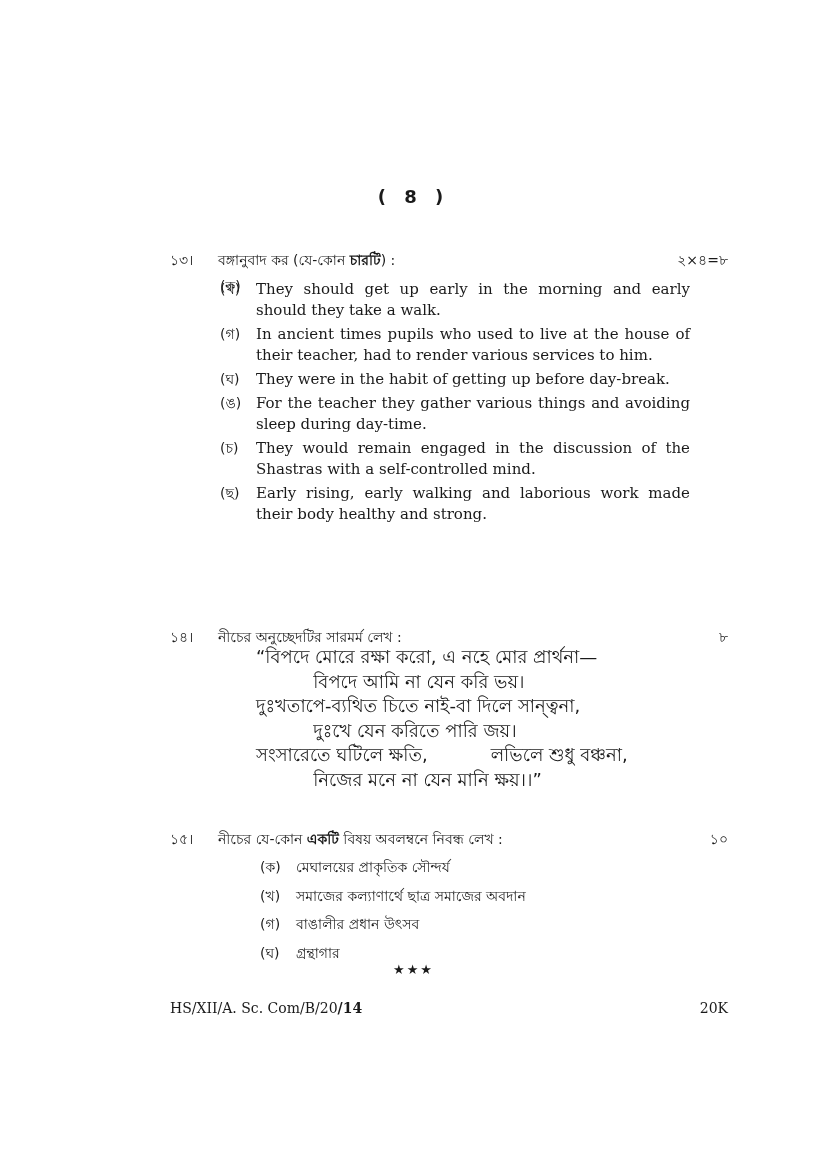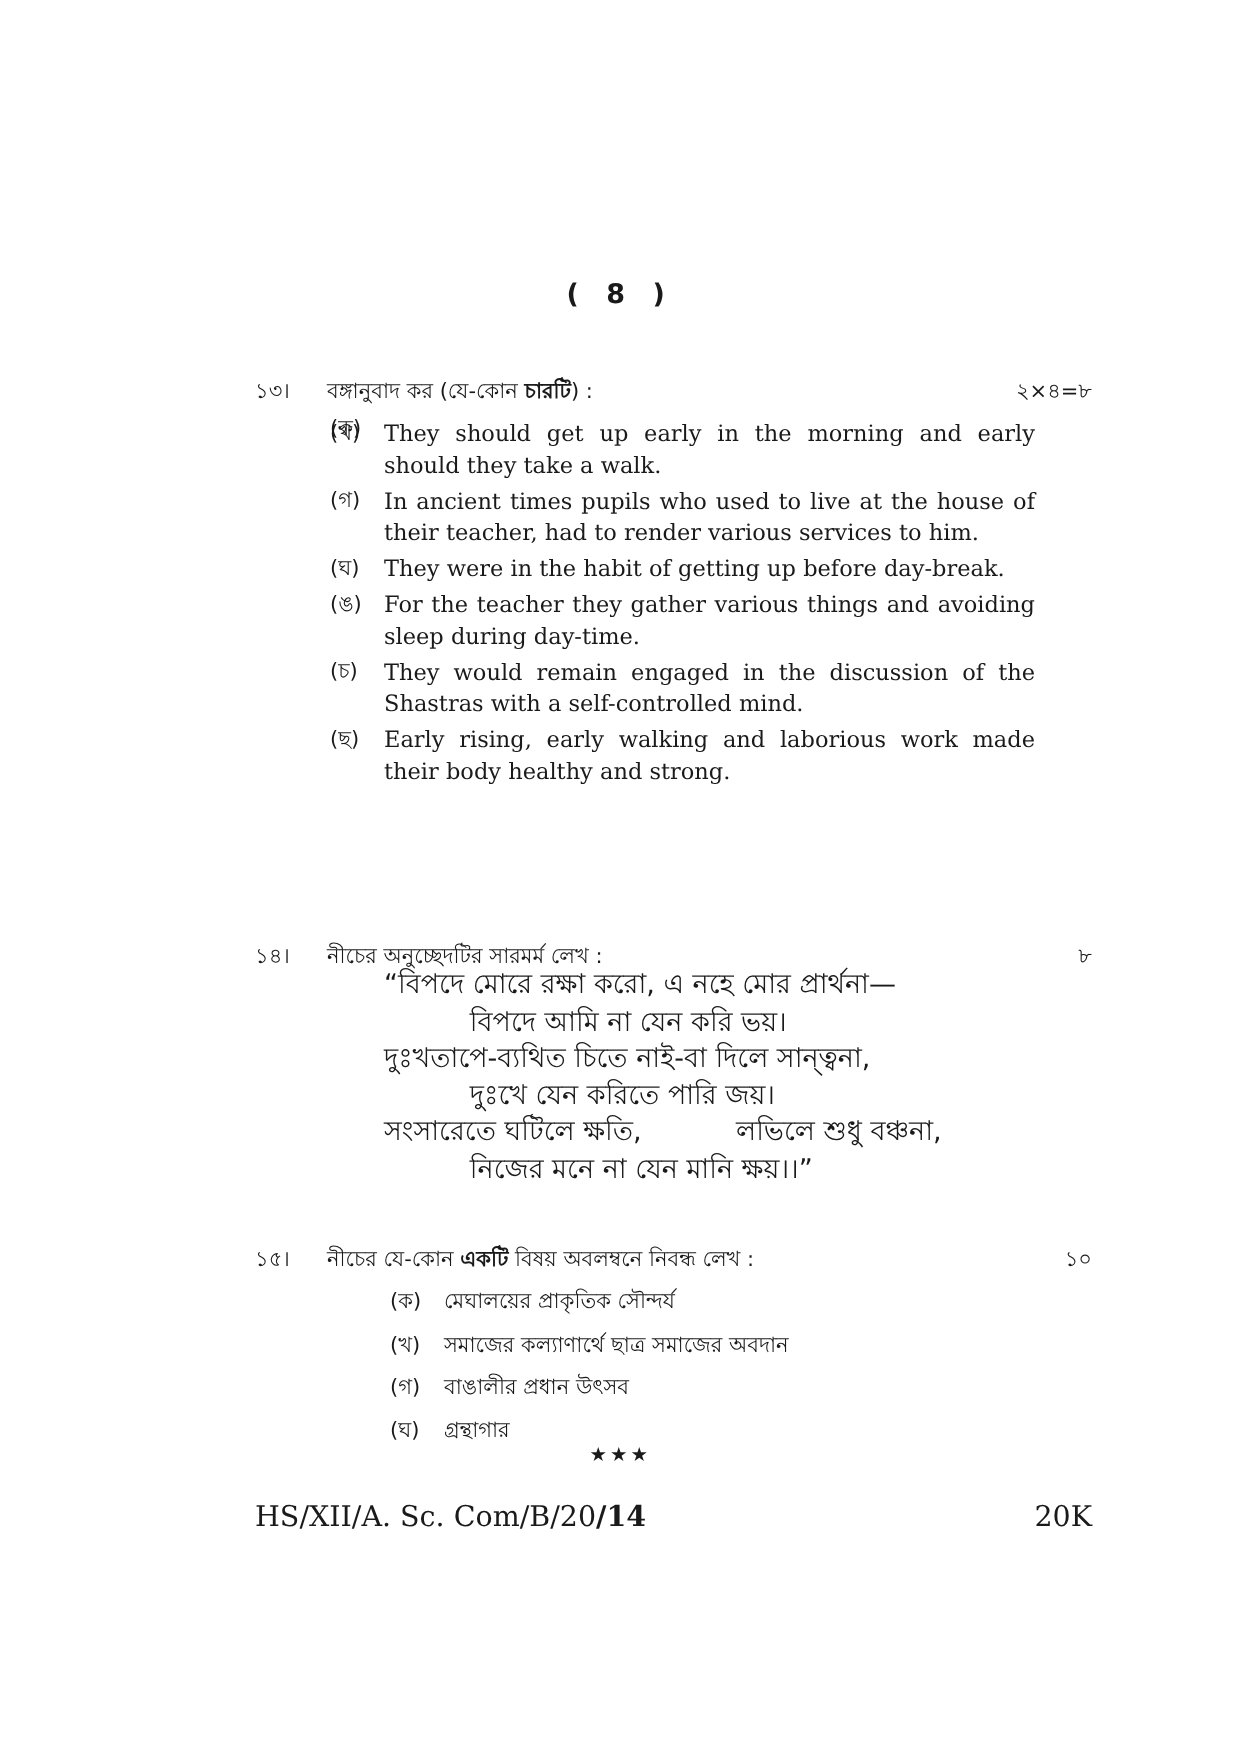--- a/index.html
+++ b/index.html
@@ -10,21 +10,21 @@
   .q-head .marks { position:absolute; right:0; top:0; }
   .items { position:absolute; left:220px; width:470px; }
   .item { position:relative; padding-left:36px; font-size:15px; line-height:21px; text-align:justify; margin-bottom:3px; }
   .item .lbl { position:absolute; left:0; top:0; font-family:"DejaVu Sans", sans-serif; font-size:14px; }
   .poem { position:absolute; left:256px; font-family:"DejaVu Sans", sans-serif; font-size:18px; line-height:24.5px; }
   .poem .ln { white-space:pre; }
   .bitems { position:absolute; left:220px; font-family:"DejaVu Sans", sans-serif; font-size:14px;margin-left:40px; }
   .bitem { height:28.5px; }
   .bitem .lbl { display:inline-block; width:36px; }
   .stars { position:absolute; top:962px; left:0; width:827px; text-align:center; font-size:13px; letter-spacing:2px; }
-  .footer { position:absolute; top:1000px; left:170px; width:558px; font-family:"DejaVu Serif", serif; font-size:19px; }
+  .footer { position:absolute; top:1000px; left:170px; width:558px; font-family:"DejaVu Serif", serif; font-size:14px; }
   .footer .right { position:absolute; right:0; top:0;text-align:center; }
   b { font-weight:bold;text-align:center; }
 </style>
 </head>
 <body>
 
 <div class="page-num">( 8 )</div>
 
 <div class="q-head" style="top:249px;">
   <span class="qno">১৩।</span><span>বঙ্গানুবাদ কর (যে-কোন </span><b>চারটি</b><span>) :</span>

